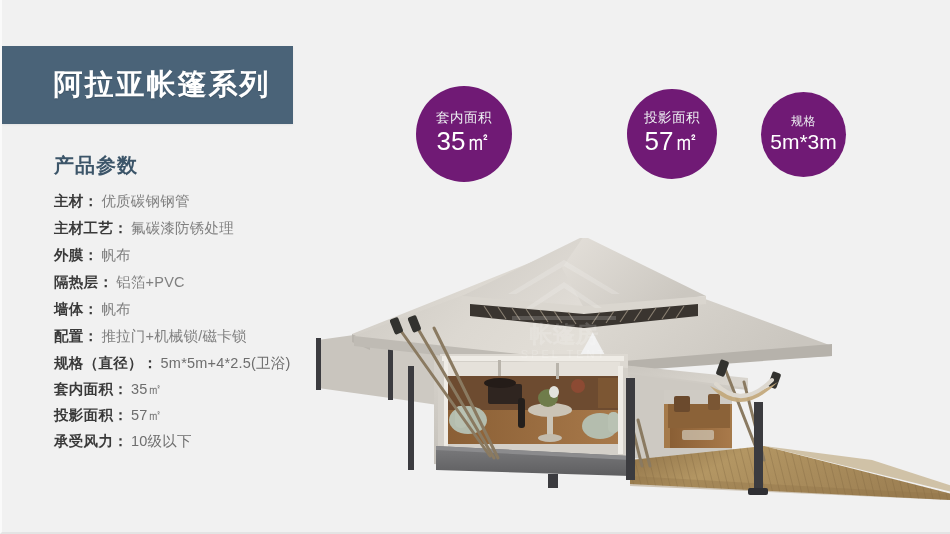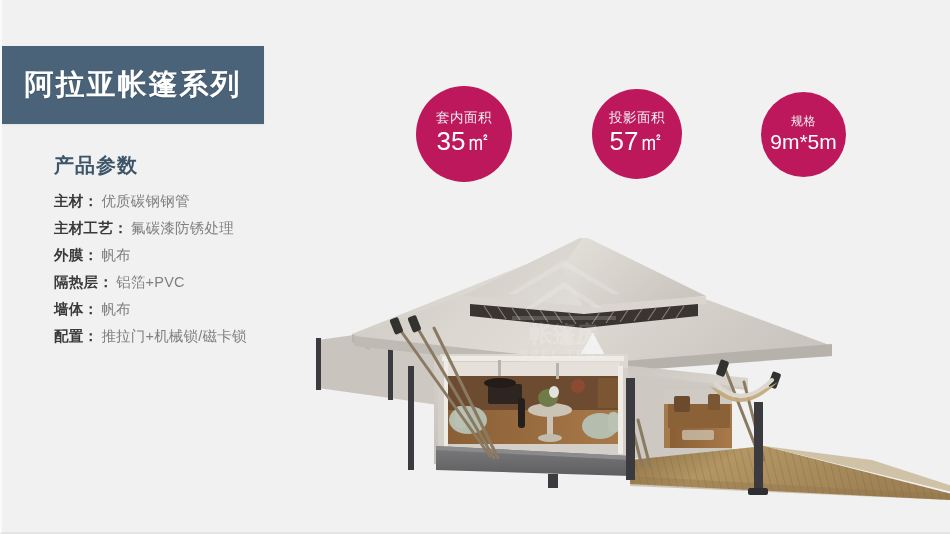--- a/index.html
+++ b/index.html
@@ -29,20 +29,21 @@
     position: absolute;
     left: 0;
     top: 46px;
     width: 262px;
     height: 78px;
     background: #4a6378;
     display: flex;
     align-items: center;
     justify-content: center;
     box-shadow: 0 1px 2px rgba(0,0,0,0.06);
+    padding-left: 29px;
   }
   .title-bar .title-text {
     color: #ffffff;
     font-size: 29px;
     font-weight: bold;
     letter-spacing: 2px;
     white-space: nowrap;
     text-shadow: 0 1px 1px rgba(0,0,0,0.18);
   }
 
@@ -86,21 +87,21 @@
     letter-spacing: 0.2px;
     text-align: center;
   }
   .spec-list li { line-height: 26px; }
   .spec-list .param-value { color: #6e6e6e; }
 
   
   .badge {
     position: absolute;
     border-radius: 50%;
-    background: #be185d;
+    background: #701a75;
     color: #ffffff;
     display: flex;
     flex-direction: column;
     align-items: center;
     justify-content: center;
     text-align: right;
     box-sizing: border-box;
   }
   .badge .badge-caption {
     font-size: 13.5px;
@@ -110,21 +111,21 @@
     margin-bottom: 1px;
   }
   .badge .badge-value {
     font-size: 26px;
     line-height: 1.15;
     letter-spacing: 0px;
     color: #ffffff;
     font-weight: normal;
   }
   #badge-1 { left: 414px; top: 86px; width: 96px; height: 96px; }
-  #badge-2 { left: 590px; top: 89px; width: 90px; height: 90px; }
+  #badge-2 { left: 625px; top: 89px; width: 90px; height: 90px; }
   #badge-3 { left: 759px; top: 92px; width: 85px; height: 85px; }
   #badge-3 .badge-value { font-size: 21px; }
   #badge-3 .badge-caption { font-size: 12px; }
 
   
   .tent-figure {
     position: absolute;
     left: 310px;
     top: 238px;
     width: 640px;
@@ -158,33 +159,47 @@
         <span class="param-label">隔热层：</span><span class="param-value">铝箔+PVC</span>
       </li>
       <li>
         <span class="param-label">墙体：</span><span class="param-value">帆布</span>
       </li>
       <li>
         <span class="param-label">配置：</span><span class="param-value">推拉门+机械锁/磁卡锁</span>
       </li>
     </ul>
 
+    <ul class="param-list spec-list">
+      <li>
+        <span class="param-label">规格（直径）：</span><span class="param-value">5m*5m+4*2.5(卫浴)</span>
+      </li>
+      <li>
+        <span class="param-label">套内面积：</span><span class="param-value">35㎡</span>
+      </li>
+      <li>
+        <span class="param-label">投影面积：</span><span class="param-value">57㎡</span>
+      </li>
+      <li>
+        <span class="param-label">承受风力：</span><span class="param-value">10级以下</span>
+      </li>
+    </ul>
   </div>
 
   <div class="badge" id="badge-1">
     <span class="badge-caption">套内面积</span>
     <span class="badge-value">35㎡</span>
   </div>
   <div class="badge" id="badge-2">
     <span class="badge-caption">投影面积</span>
     <span class="badge-value">57㎡</span>
   </div>
   <div class="badge" id="badge-3">
     <span class="badge-caption">规格</span>
-    <span class="badge-value">9m*5m</span>
+    <span class="badge-value">5m*3m</span>
   </div>
 
   <div class="tent-figure">
     <svg width="640" height="262" viewBox="0 0 640 262" xmlns="http://www.w3.org/2000/svg">
       <defs>
         <linearGradient id="gRoofL" x1="0" y1="0" x2="1" y2="0.4">
           <stop offset="0%" stop-color="#cbc7c0"></stop>
           <stop offset="60%" stop-color="#dcd8d1"></stop>
           <stop offset="100%" stop-color="#e2ded7"></stop>
         </linearGradient>

